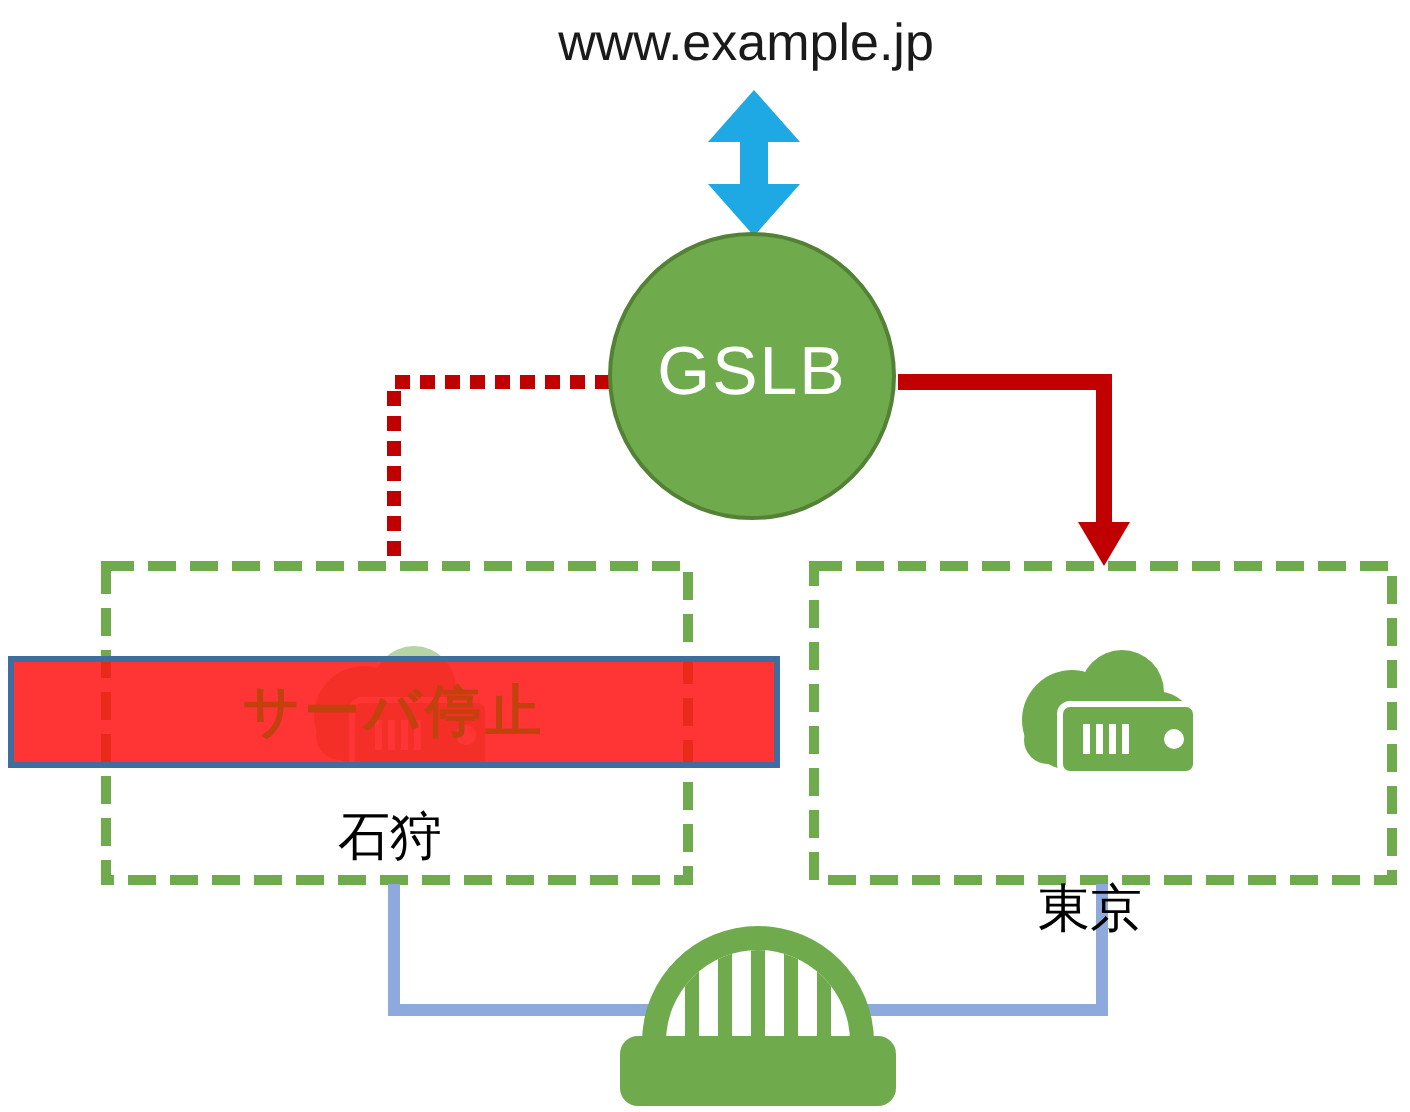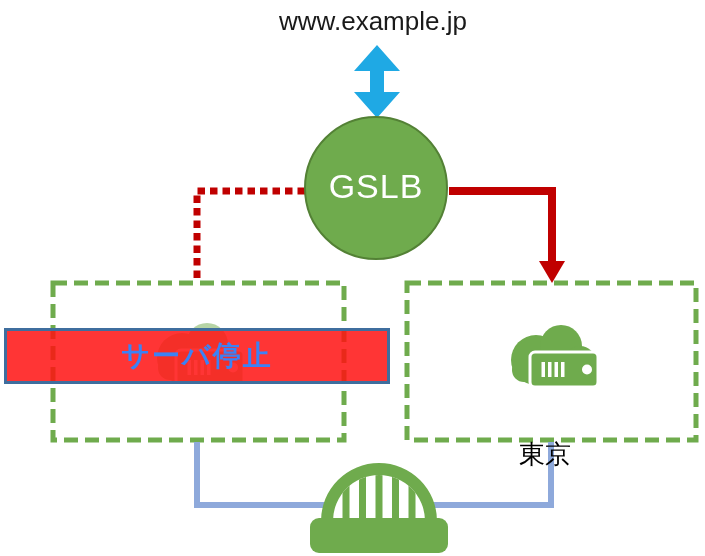--- a/index.html
+++ b/index.html
@@ -10,21 +10,21 @@
   .stage svg{position:absolute;left:0;top:0;}
   .txt{position:absolute;text-align:center;white-space:nowrap;}
   .domain-label{left:238px;top:6px;width:270px;font-size:26px;color:#1a1a1a;}
   .gslb-label{left:306px;top:167px;width:140px;font-size:34px;color:#ffffff;letter-spacing:1px;}
   .alert-banner{
     position:absolute;left:4px;top:328px;width:386px;height:56px;box-sizing:border-box;
     background:rgba(255,18,18,0.85);border:3px solid #3F6E9E;
     display:flex;align-items:center;justify-content:center;
   }
   .alert-banner span{
-    color:#3b82f6;font-size:28px;font-weight:bold;letter-spacing:2px;
+    color:#c2410c;font-size:28px;font-weight:bold;letter-spacing:2px;
   }
   .site-label{font-size:26px;color:#000000;}
   .site-label.left{left:125px;top:401px;width:140px;}
   .site-label.right{left:475px;top:401px;width:140px;margin-top:36px;}
 </style>
 </head>
 <body>
 
 <div class="stage">
 
@@ -80,15 +80,16 @@
   </svg>
 
   <div class="txt domain-label">www.example.jp</div>
 
   <div class="txt gslb-label">GSLB</div>
 
   <div class="alert-banner">
     <span>サーバ停止</span>
   </div>
 
+  <div class="txt site-label left">石狩</div>
   <div class="txt site-label right">東京</div>
 
 </div>
 
 </body></html>

